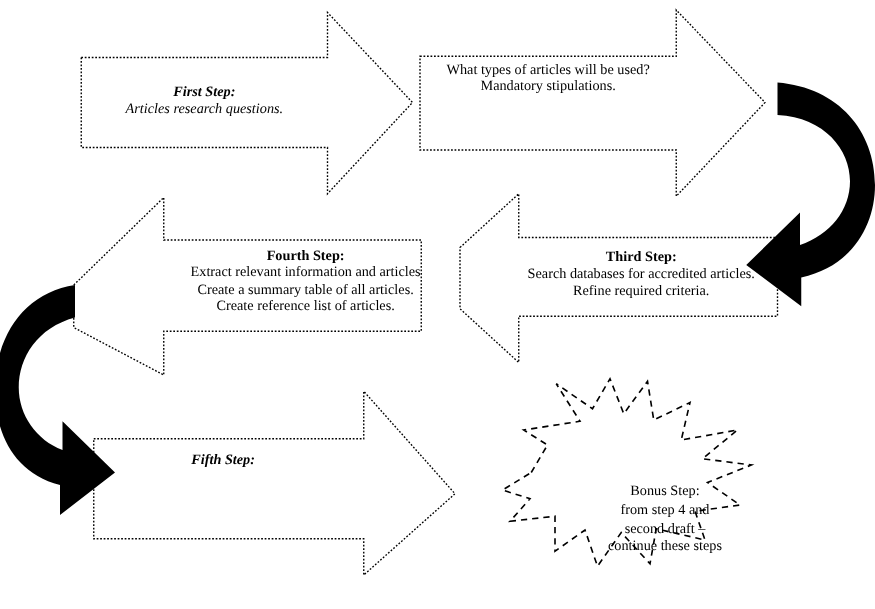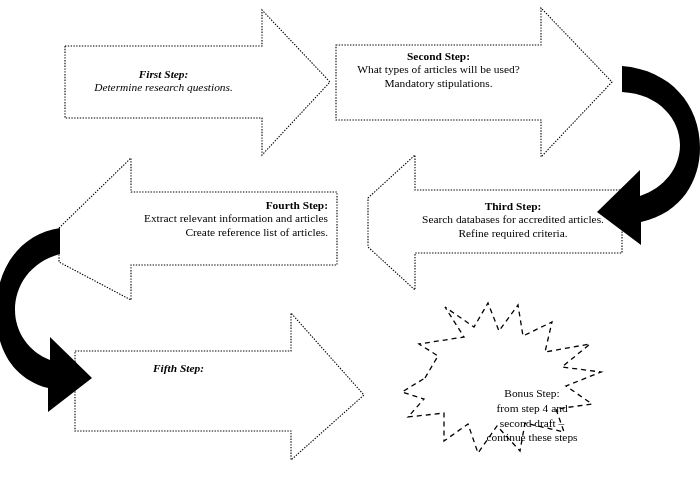--- a/index.html
+++ b/index.html
@@ -90,38 +90,38 @@
     <polygon class="burst-outline" points="425,378 438,356 419,344 464,337 445,307 474,327 488,303 499,331 518,305 523,336 552,322 545,352 590,344 562,367 601,372 566,386 592,404 556,409 564,432 525,423 520,451 497,426 478,453 468,424 444,441 444,413 408,417 424,399 402,392"></polygon>
 
     <path class="curved-arrow" d="M 622,66 L 622,92 C 660,94 680,120 680,145 C 680,168 664,188 640,196 L 640,170 L 597,212 L 641,245 L 641,222 C 682,213 700,180 700,148 C 700,105 671,70 622,66 Z"></path>
 
     <path class="curved-arrow" d="M 60,228 L 60,254 C 30,262 15,286 15,310 C 15,332 29,352 50,360 L 50,337 L 92,378 L 48,412 L 48,388 C 10,378 -4,345 -4,312 C -4,268 20,234 60,228 Z"></path>
 
   </svg>
 
   <div class="step-text" id="first-step-text" style="left:65px; top:68px; width:197px;font-style:italic;">
     <span class="title">First Step:</span>
-    <span class="line">Determine research questions.</span>
+    <span class="line">Articles research questions.</span>
   </div>
 
   <div class="step-text" id="second-step-text" style="left:336px; top:50px; width:205px;">
-    <span class="title">Second Step:</span>
     <span class="line">What types of articles will be used?</span>
     <span class="line">Mandatory stipulations.</span>
   </div>
 
   <div class="step-text" id="third-step-text" style="left:404px; top:200px; width:218px;text-align:center;">
     <span class="title">Third Step:</span>
     <span class="line">Search databases for accredited articles.</span>
     <span class="line">Refine required criteria.</span>
   </div>
 
-  <div class="step-text" id="fourth-step-text" style="left:113px; top:199px; width:215px;text-align:right;">
+  <div class="step-text" id="fourth-step-text" style="left:137px; top:199px; width:215px;">
     <span class="title">Fourth Step:</span>
     <span class="line">Extract relevant information and articles</span>
+    <span class="line">Create a summary table of all articles.</span>
     <span class="line">Create reference list of articles.</span>
   </div>
 
   <div class="step-text" id="fifth-step-text" style="left:66px; top:362px; width:225px;font-style:italic;">
     <span class="title">Fifth Step:</span>
   </div>
 
   <div id="bonus-text" style="left:472px; top:358px; width:120px;margin-top:28px;">
     <span class="line">Bonus Step:</span>
     <span class="line">from step 4 and</span>

